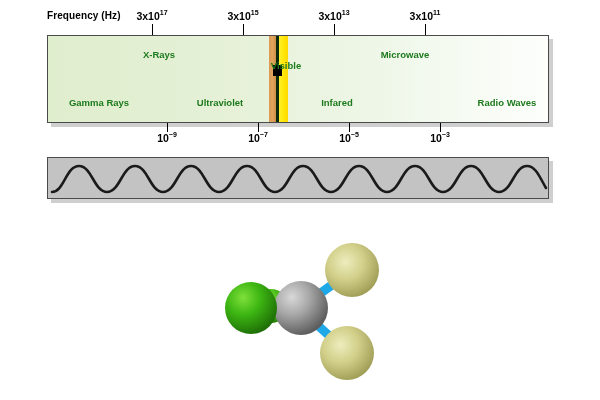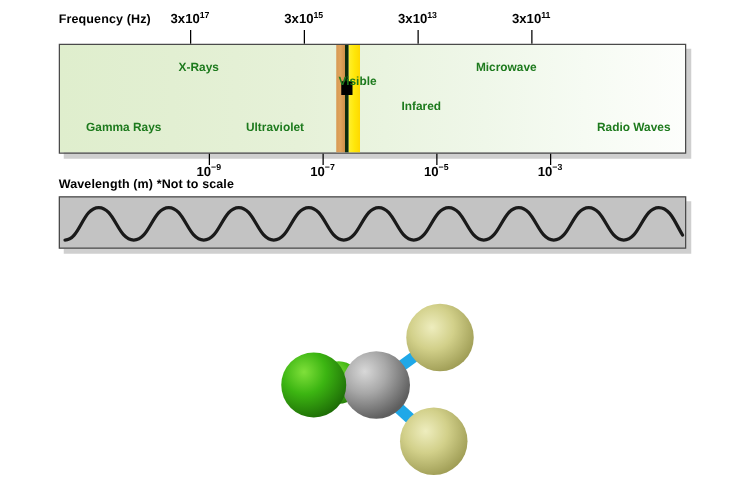--- a/index.html
+++ b/index.html
@@ -129,37 +129,36 @@
     <div class="vis-strip vis-line"></div>
     <div class="vis-strip vis-yellow"></div>
     <div class="vis-marker"></div>
 
     <div class="band-label" style="left:111px;top:13px;">X-Rays</div>
     <div class="band-label" style="left:238px;top:24px;">Visible</div>
     <div class="band-label" style="left:357px;top:13px;">Microwave</div>
 
     <div class="band-label" style="left:51px;top:61px;">Gamma Rays</div>
     <div class="band-label" style="left:172px;top:61px;">Ultraviolet</div>
-    <div class="band-label" style="left:289px;top:44px;">Infared</div>
+    <div class="band-label" style="left:289px;top:61px;">Infared</div>
     <div class="band-label" style="left:459px;top:61px;text-align:right;">Radio Waves</div>
   </div>
 
   <div class="tick-mark" style="left:167px;top:123px;height:9px;"></div>
   <div class="tick-label" style="left:167px;top:131px;"><span>10</span><sup>−9</sup></div>
 
   <div class="tick-mark" style="left:258px;top:123px;height:9px;"></div>
   <div class="tick-label" style="left:258px;top:131px;"><span>10</span><sup>−7</sup></div>
 
   <div class="tick-mark" style="left:349px;top:123px;height:9px;"></div>
   <div class="tick-label" style="left:349px;top:131px;"><span>10</span><sup>−5</sup></div>
 
   <div class="tick-mark" style="left:440px;top:123px;height:9px;"></div>
   <div class="tick-label" style="left:440px;top:131px;"><span>10</span><sup>−3</sup></div>
 
-  <div class="axis-title" style="left:47px;top:142px;">Wavelength (m) *Not to scale</div>
 
   <div class="wave-shadow"></div>
   <div class="wave-box">
     <svg width="500" height="40" viewBox="0 0 500 40">
       <path id="wave-path" fill="none" stroke="#1a1a1a" stroke-width="2.6" stroke-linecap="round" d="M 4 34 C 16 34 18 8 31 8 C 44 8 46 34 59 34 C 72 34 74 8 87 8 C 100 8 102 34 115 34 C 128 34 130 8 143 8 C 156 8 158 34 171 34 C 184 34 186 8 199 8 C 212 8 214 34 227 34 C 240 34 242 8 255 8 C 268 8 270 34 283 34 C 296 34 298 8 311 8 C 324 8 326 34 339 34 C 352 34 354 8 367 8 C 380 8 382 34 395 34 C 408 34 410 8 423 8 C 436 8 438 34 451 34 C 464 34 466 8 479 8 C 488 8 492 20 498 30"></path>
     </svg>
   </div>
 
   <div class="molecule">
     <svg width="180" height="140" viewBox="0 0 180 140">

